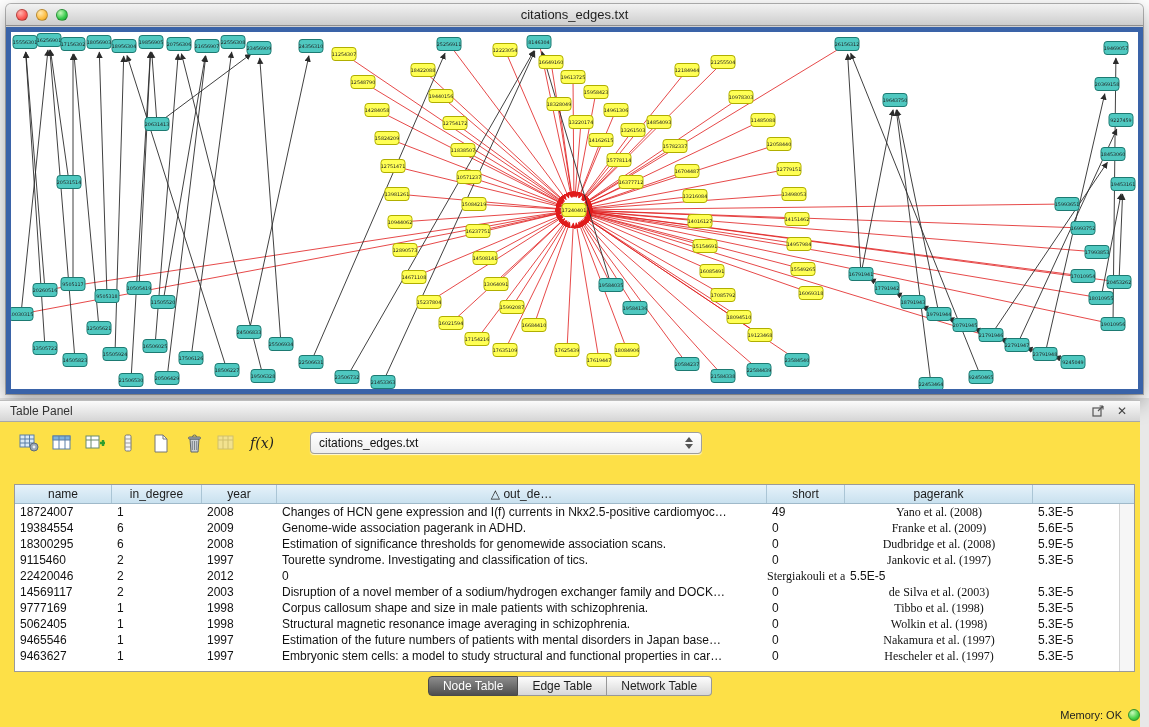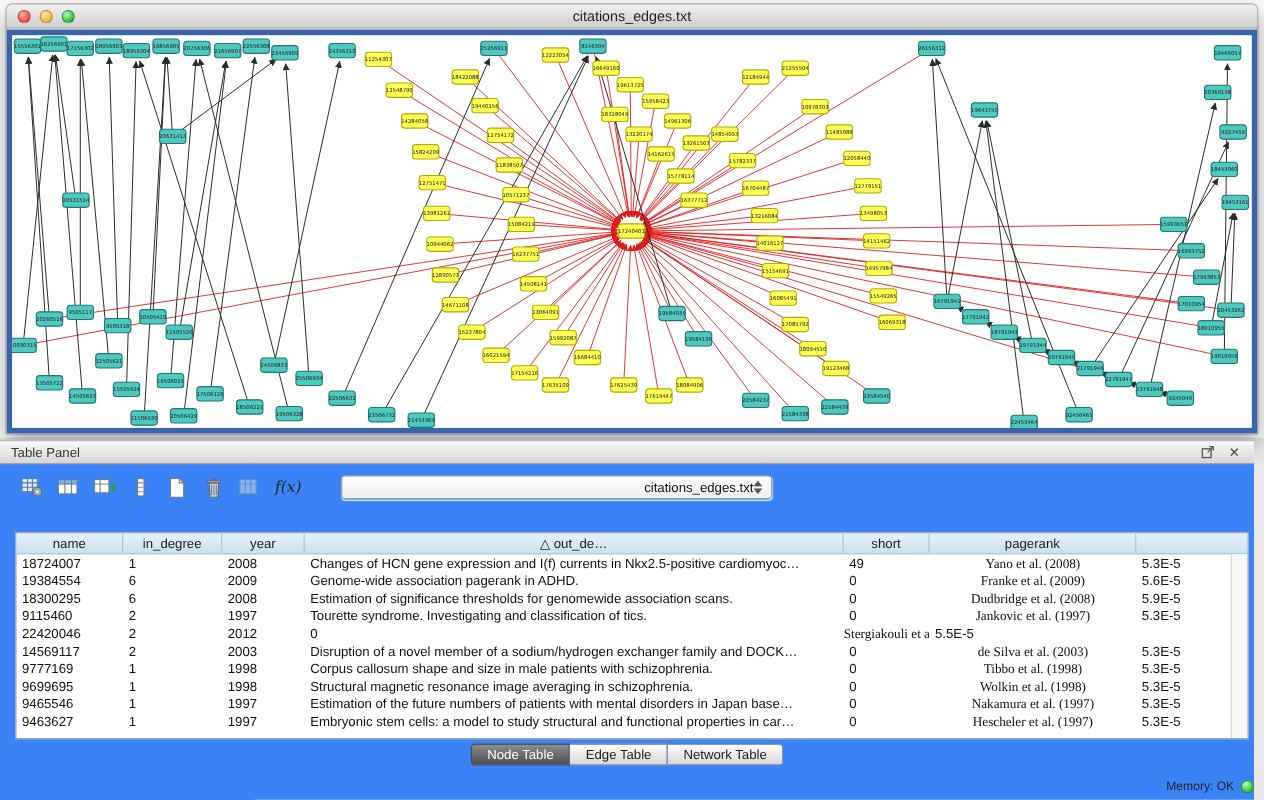--- a/index.html
+++ b/index.html
@@ -17,29 +17,29 @@
   .traffic { position:absolute; left:10px; top:5px; display:flex; gap:8px; }
   .light { width:12px; height:12px; border-radius:50%; border:1px solid rgba(0,0,0,.25); }
   .light.red    { background:radial-gradient(circle at 35% 30%, #ffb3ad, #fc5753 60%, #d63a33); }
   .light.orange { background:radial-gradient(circle at 35% 30%, #ffe9b0, #fdbc40 60%, #d99a22); }
   .light.green  { background:radial-gradient(circle at 35% 30%, #c4f7b8, #34c84a 60%, #239a35); }
   .netview { position:absolute; left:0; top:23px; right:0; bottom:0;
     border:5px solid #3a63a8; background:#ffffff; }
   .netview svg { display:block; width:100%; height:100%; }
 
   
-  .table-panel { position:absolute; left:0; top:400px; width:1140px; height:327px; background:#3b82f6; }
+  .table-panel { position:absolute; left:0; top:400px; width:1140px; height:327px; background:#fde047; }
   .panel-header { height:22px; background:linear-gradient(#fbfbfb,#d5d5d5);
     border-top:1px solid #bcbcbc; border-bottom:1px solid #a8a8a8;
     display:flex; align-items:center; padding:0 10px; }
   .panel-title { flex:1; font-size:12px; color:#333; }
   .hdr-btn { width:16px; height:16px; display:flex; align-items:center; justify-content:center;
     margin-left:8px; cursor:default; color:#444; font-size:12px; }
 
-  .toolbar { display:flex; align-items:center; height:36px; padding:8px 16px 2px; gap:7px;text-align:right; }
+  .toolbar { display:flex; align-items:center; height:36px; padding:8px 16px 2px; gap:7px; }
   .tb-btn { width:26px; height:23px; display:flex; align-items:center; justify-content:center;
     border-radius:3px; }
   .fx-btn { font-family:"DejaVu Serif", serif; font-style:italic; font-size:14px; color:#222;
     width:30px; }
   .combo { margin-left:26px; width:392px; height:22px; background:linear-gradient(#ffffff,#ededed);
     border:1px solid #9e9e9e; border-radius:4px; display:flex; align-items:center;
     padding:0 8px; font-size:12px; color:#111; box-shadow:0 1px 1px rgba(255,255,255,.8); }
   .combo-label { flex:1; }
   .combo-arrows { display:flex; flex-direction:column; gap:2px; align-items:center; }
   .tri-up { width:0; height:0; border-left:4px solid transparent; border-right:4px solid transparent;
@@ -615,21 +615,21 @@
         <div class="tr">
           <div class="td c0">9777169</div>
           <div class="td c1">1</div>
           <div class="td c2">1998</div>
           <div class="td c3">Corpus callosum shape and size in male patients with schizophrenia.</div>
           <div class="td c4">0</div>
           <div class="td c5">Tibbo et al. (1998)</div>
           <div class="td c6">5.3E-5</div>
         </div>
         <div class="tr">
-          <div class="td c0">9699695</div>
+          <div class="td c0">5062405</div>
           <div class="td c1">1</div>
           <div class="td c2">1998</div>
           <div class="td c3">Structural magnetic resonance image averaging in schizophrenia.</div>
           <div class="td c4">0</div>
           <div class="td c5">Wolkin et al. (1998)</div>
           <div class="td c6">5.3E-5</div>
         </div>
         <div class="tr">
           <div class="td c0">9465546</div>
           <div class="td c1">1</div>

